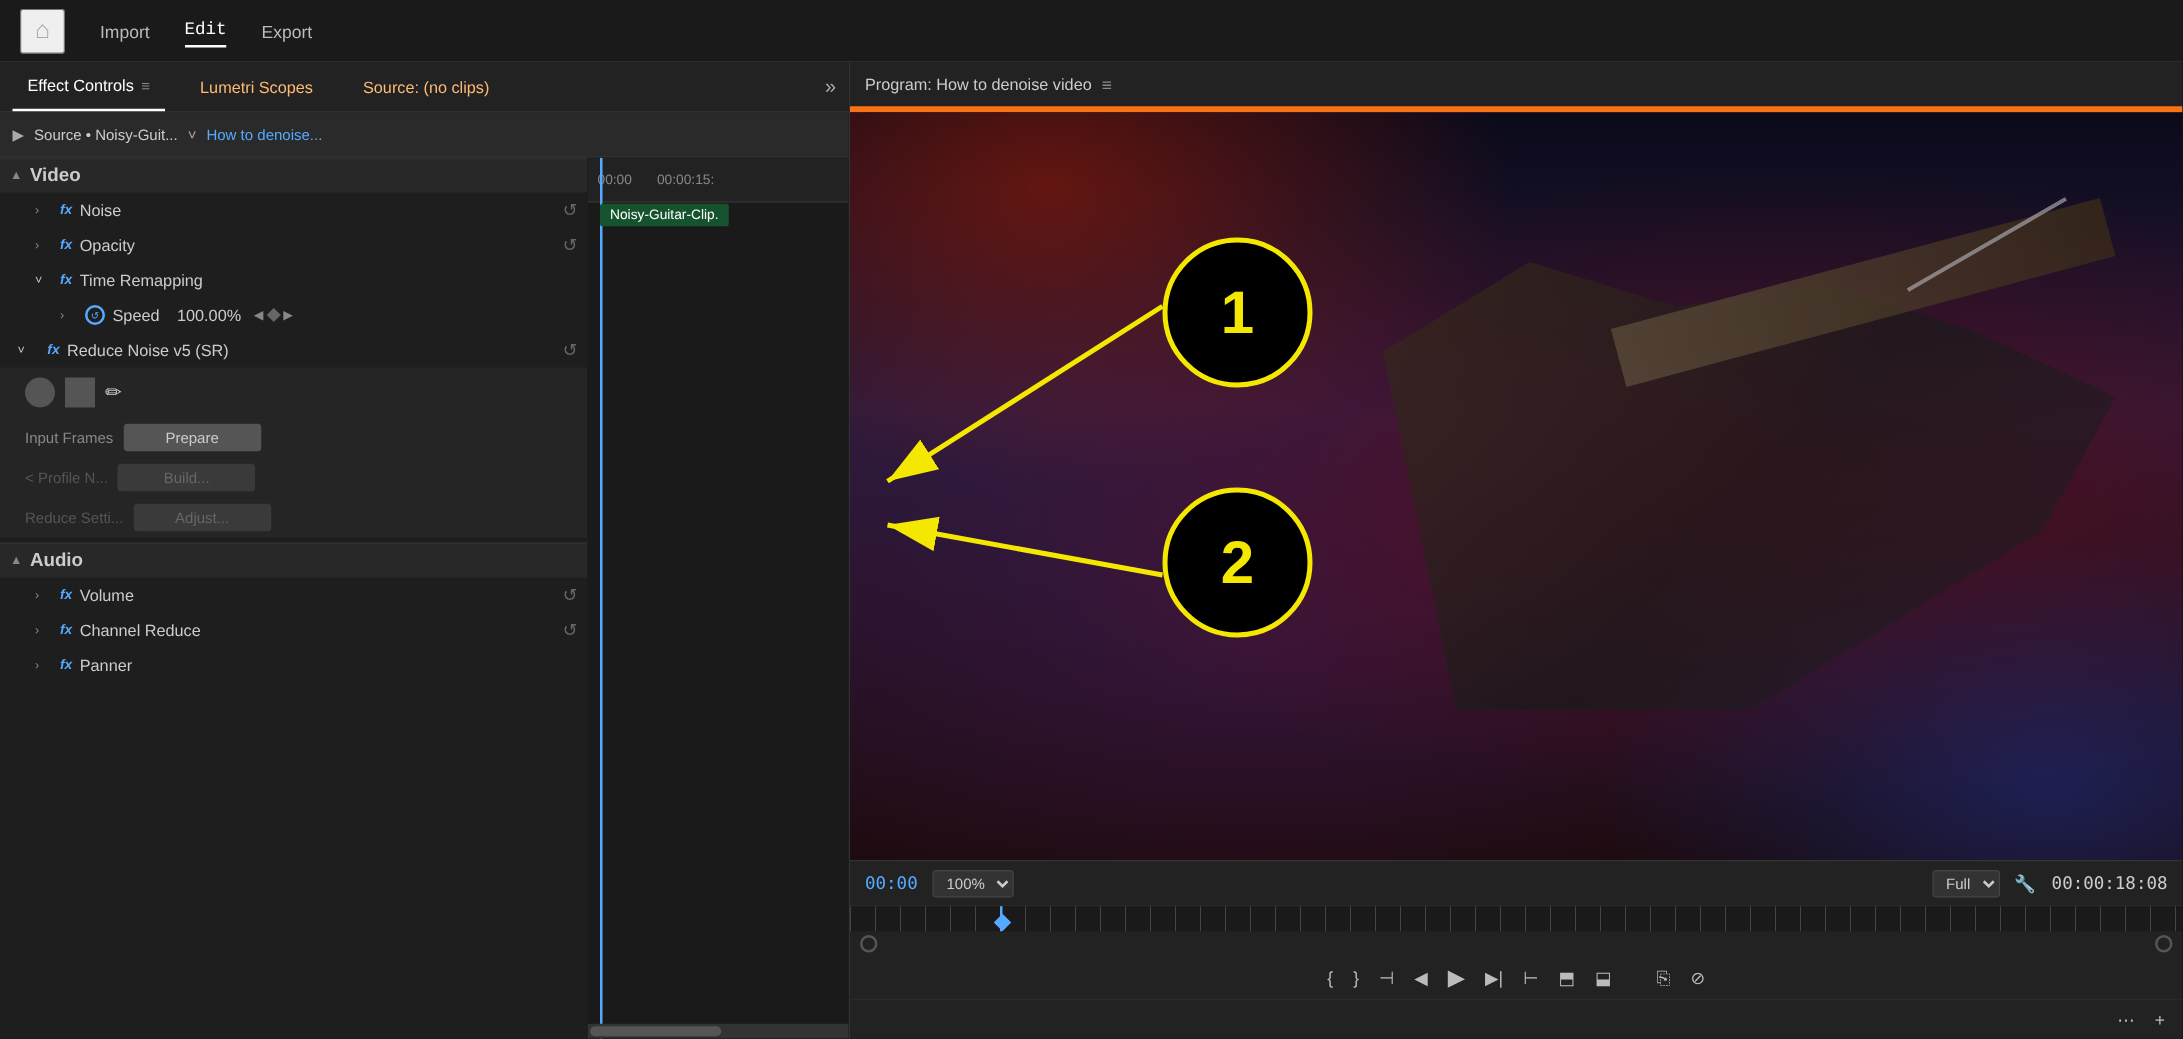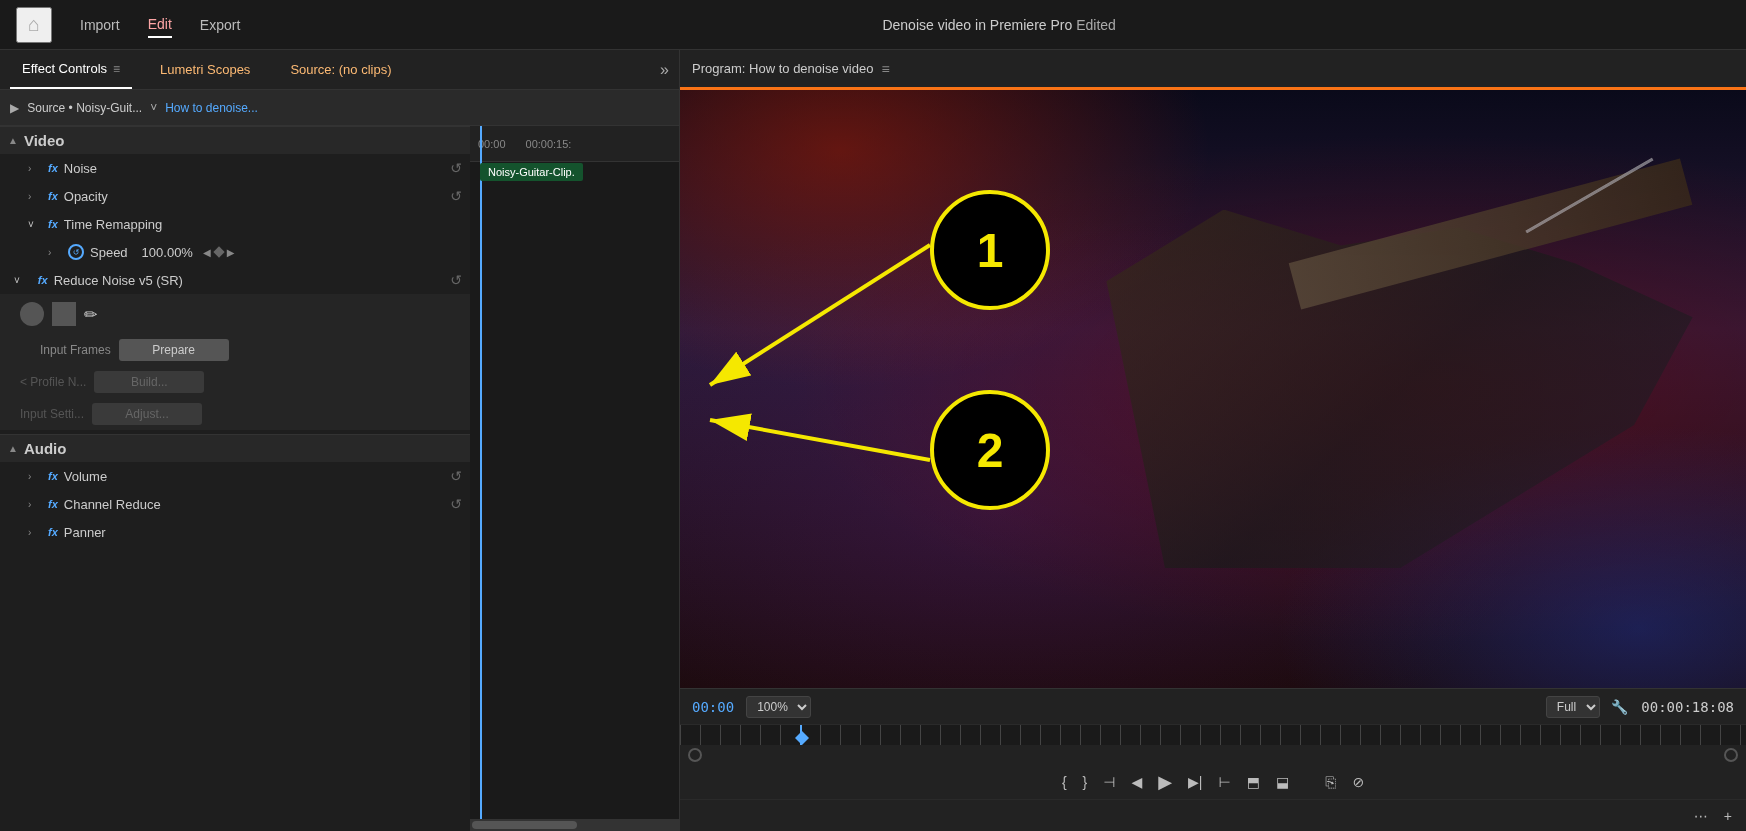--- a/index.html
+++ b/index.html
@@ -30,22 +30,23 @@
       font-size: 20px;
       cursor: pointer;
     }
     .nav-item {
       color: #bbb;
       font-size: 14px;
       cursor: pointer;
       padding: 4px 0;
     }
     .nav-item.active {
-      color: #fca5a5;
+      color: #ffffff;
       border-bottom: 2px solid #fff;
+      font-family: Liberation Mono, monospace;
     }
     .nav-title {
       flex: 1;
       text-align: center;
       color: #ccc;
       font-size: 14px;
     }
     .nav-title span.edited {
       color: #aaa;
     }
@@ -274,21 +275,21 @@
 
     
     .input-frames-row {
       height: 32px;
       display: flex;
       align-items: center;
       padding: 0 8px 0 20px;
       gap: 8px;
       background: #252525;
     }
-    .input-frames-label { color: #888; font-size: 12px; margin-left: 20px; }
+    .input-frames-label { color: #888; font-size: 12px; }
     .prepare-btn {
       background: #555;
       color: #ccc;
       border: none;
       border-radius: 3px;
       padding: 4px 20px;
       font-size: 12px;
       cursor: pointer;
       min-width: 110px;
       text-align: center;
@@ -401,21 +402,21 @@
       background: #1a1a1a;
     }
 
     
     .program-header {
       height: 40px;
       background: #222;
       display: flex;
       align-items: center;
       padding: 0 12px;
-      border-bottom: 3px solid #f97316;
+      border-bottom: 5px solid #f97316;
     }
     .program-title {
       color: #ccc;
       font-size: 13px;
     }
     .program-menu-icon {
       color: #888;
       font-size: 14px;
       margin-left: 8px;
       cursor: pointer;
@@ -650,23 +651,20 @@
     .controls-col::-webkit-scrollbar-thumb { background: #444; border-radius: 4px; }
   </style>
 </head>
 <body>
 
 <div class="top-nav">
   <button class="nav-home-btn">⌂</button>
   <span class="nav-item">Import</span>
   <span class="nav-item active">Edit</span>
   <span class="nav-item">Export</span>
-  <div class="nav-title">
-    <span>Denoise video in Premiere Pro</span>&nbsp;<span class="edited" style="color:#aaa">Edited</span>
-  </div>
 </div>
 
 <div class="main-layout">
 
   <div class="left-panel">
 
     <div class="panel-tabs">
       <div class="panel-tab active">
         <span>Effect Controls</span>
         <span class="panel-tab-menu-icon">≡</span>
@@ -748,21 +746,21 @@
             <span class="input-frames-label">Input Frames</span>
             <button class="prepare-btn">Prepare</button>
           </div>
 
           <div class="profile-row">
             <span class="profile-label">&lt; Profile N...</span>
             <button class="build-btn">Build...</button>
           </div>
 
           <div class="filter-row">
-            <span class="filter-label">Input Setti...</span>
+            <span class="filter-label">Reduce Setti...</span>
             <button class="adjust-btn">Adjust...</button>
           </div>
 
           <div class="section-header" style="margin-top:4px;">
             <span class="section-header-icon">▲</span>
             <span class="section-header-label">Audio</span>
           </div>
 
           <div class="fx-row">
             <span class="fx-expand">›</span>

